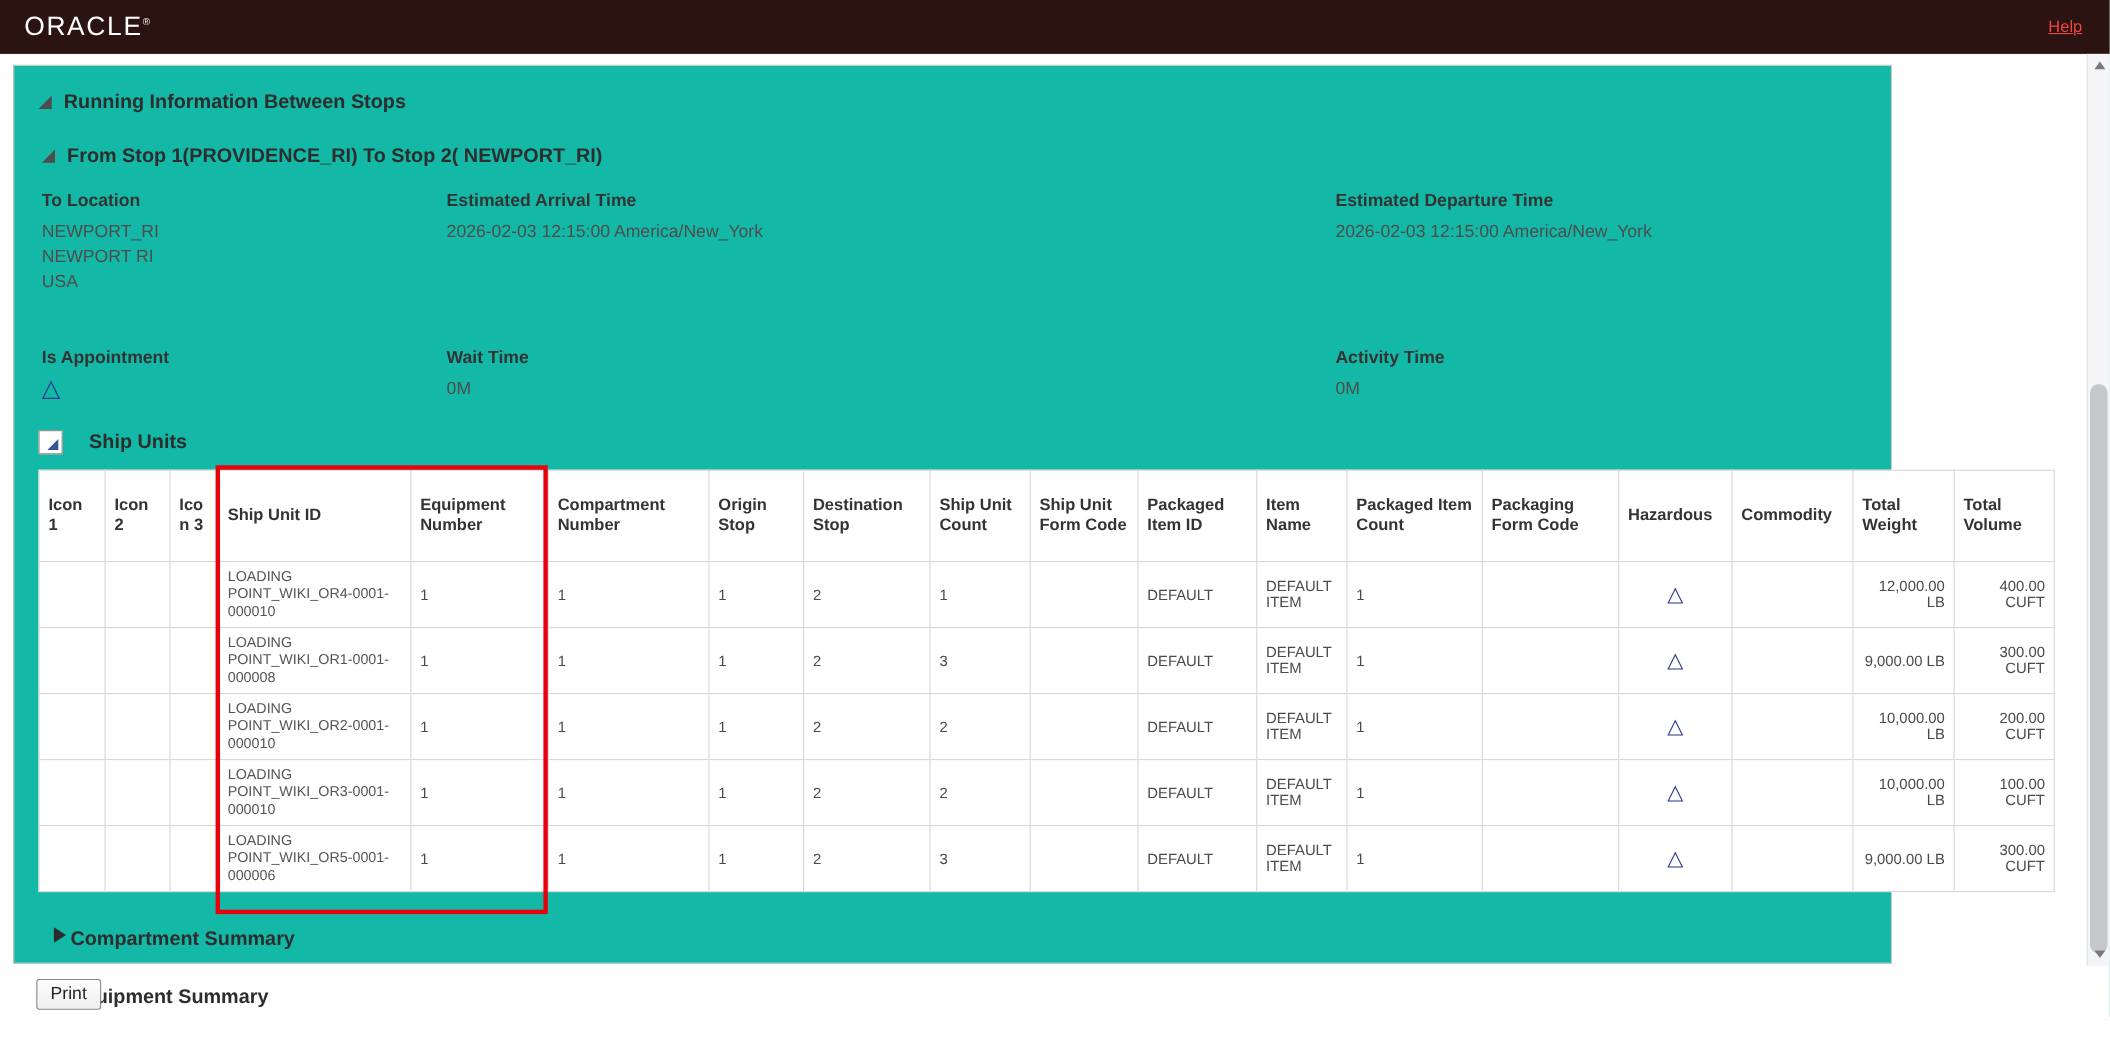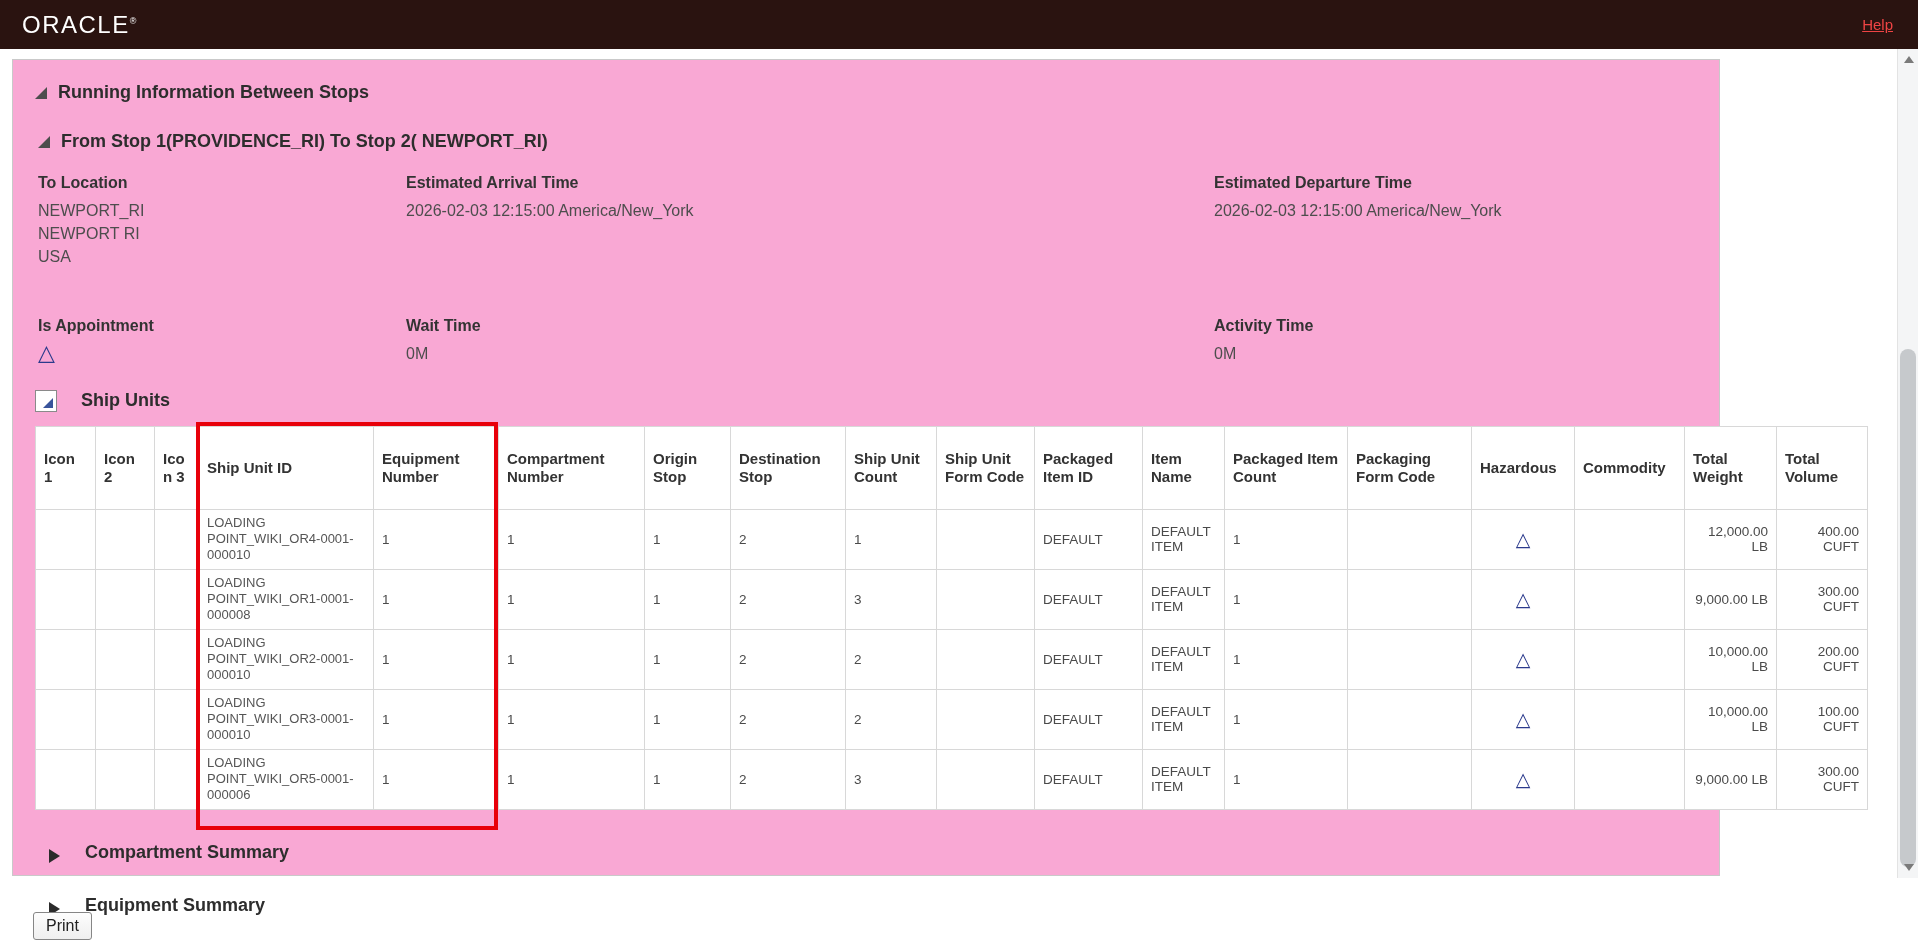--- a/index.html
+++ b/index.html
@@ -16,21 +16,21 @@
     display:flex; align-items:center; justify-content:space-between;
     padding:0 25px 0 22px;
   }
   .brand { color:#fff; font-weight:normal; font-size:24px; letter-spacing:1.5px; }
   .brand .reg { font-size:9px; vertical-align:super; letter-spacing:0; }
   .help-link { color:#ef4444; font-size:15px; text-decoration:underline; cursor:pointer; }
 
   
   .panel {
     position:absolute; left:12px; top:59px; width:1708px; height:817px;
-    background:#f9a8d4; border:1px solid #c9c9c9;
+    background:#14b8a6; border:1px solid #c9c9c9;
     padding:16px 5px 10px 22px;
   }
   .section-head {
     display:flex; align-items:center; gap:11px;
     font-size:18px; font-weight:bold; color:#2d2d2d;
   }
   .section-head.lvl1 { margin:6px 0 0 0; }
   .section-head.lvl2 { margin:28px 0 0 3px; }
   .section-head.shipunits { margin:24px 0 0 0; gap:24px; }
   .twisty-open { width:0; height:0; border-left:12px solid transparent; border-bottom:12px solid #4d4d4d; }
@@ -66,27 +66,27 @@
   .su-table td.shipid { font-size:13px; color:#555; line-height:1.25; }
   .su-table td.num { text-align:right;margin-left:27px; }
   .su-table td.center { text-align:center; }
   .red-box {
     position:absolute; left:161px; top:-4px; width:302px; height:calc(100% + 24px);
     border:4px solid #e8000a; pointer-events:none; z-index:5;
   }
 
   
   .summary-row {
-    display:flex; align-items:flex-end; gap:25px;
+    display:flex; align-items:flex-start; gap:4px;
     font-size:18px; font-weight:bold; color:#2d2d2d;
     margin:32px 0 0 14px;
   }
 
   
-  .footer { position:absolute; left:33px; top:912px; }
+  .footer { position:absolute; left:33px; top:890px; }
   .print-btn {
     font-family:inherit; font-size:16px; color:#222;
     padding:4px 12px; border:1px solid #868686; border-radius:3px;
     background:linear-gradient(#fdfdfd,#efefef); cursor:pointer;
   }
 
   
   .scrollbar {
     position:absolute; top:49px; right:0; width:21px; height:829px;
     background:#f4f5f6; border-left:1px solid #e3e3e3;

